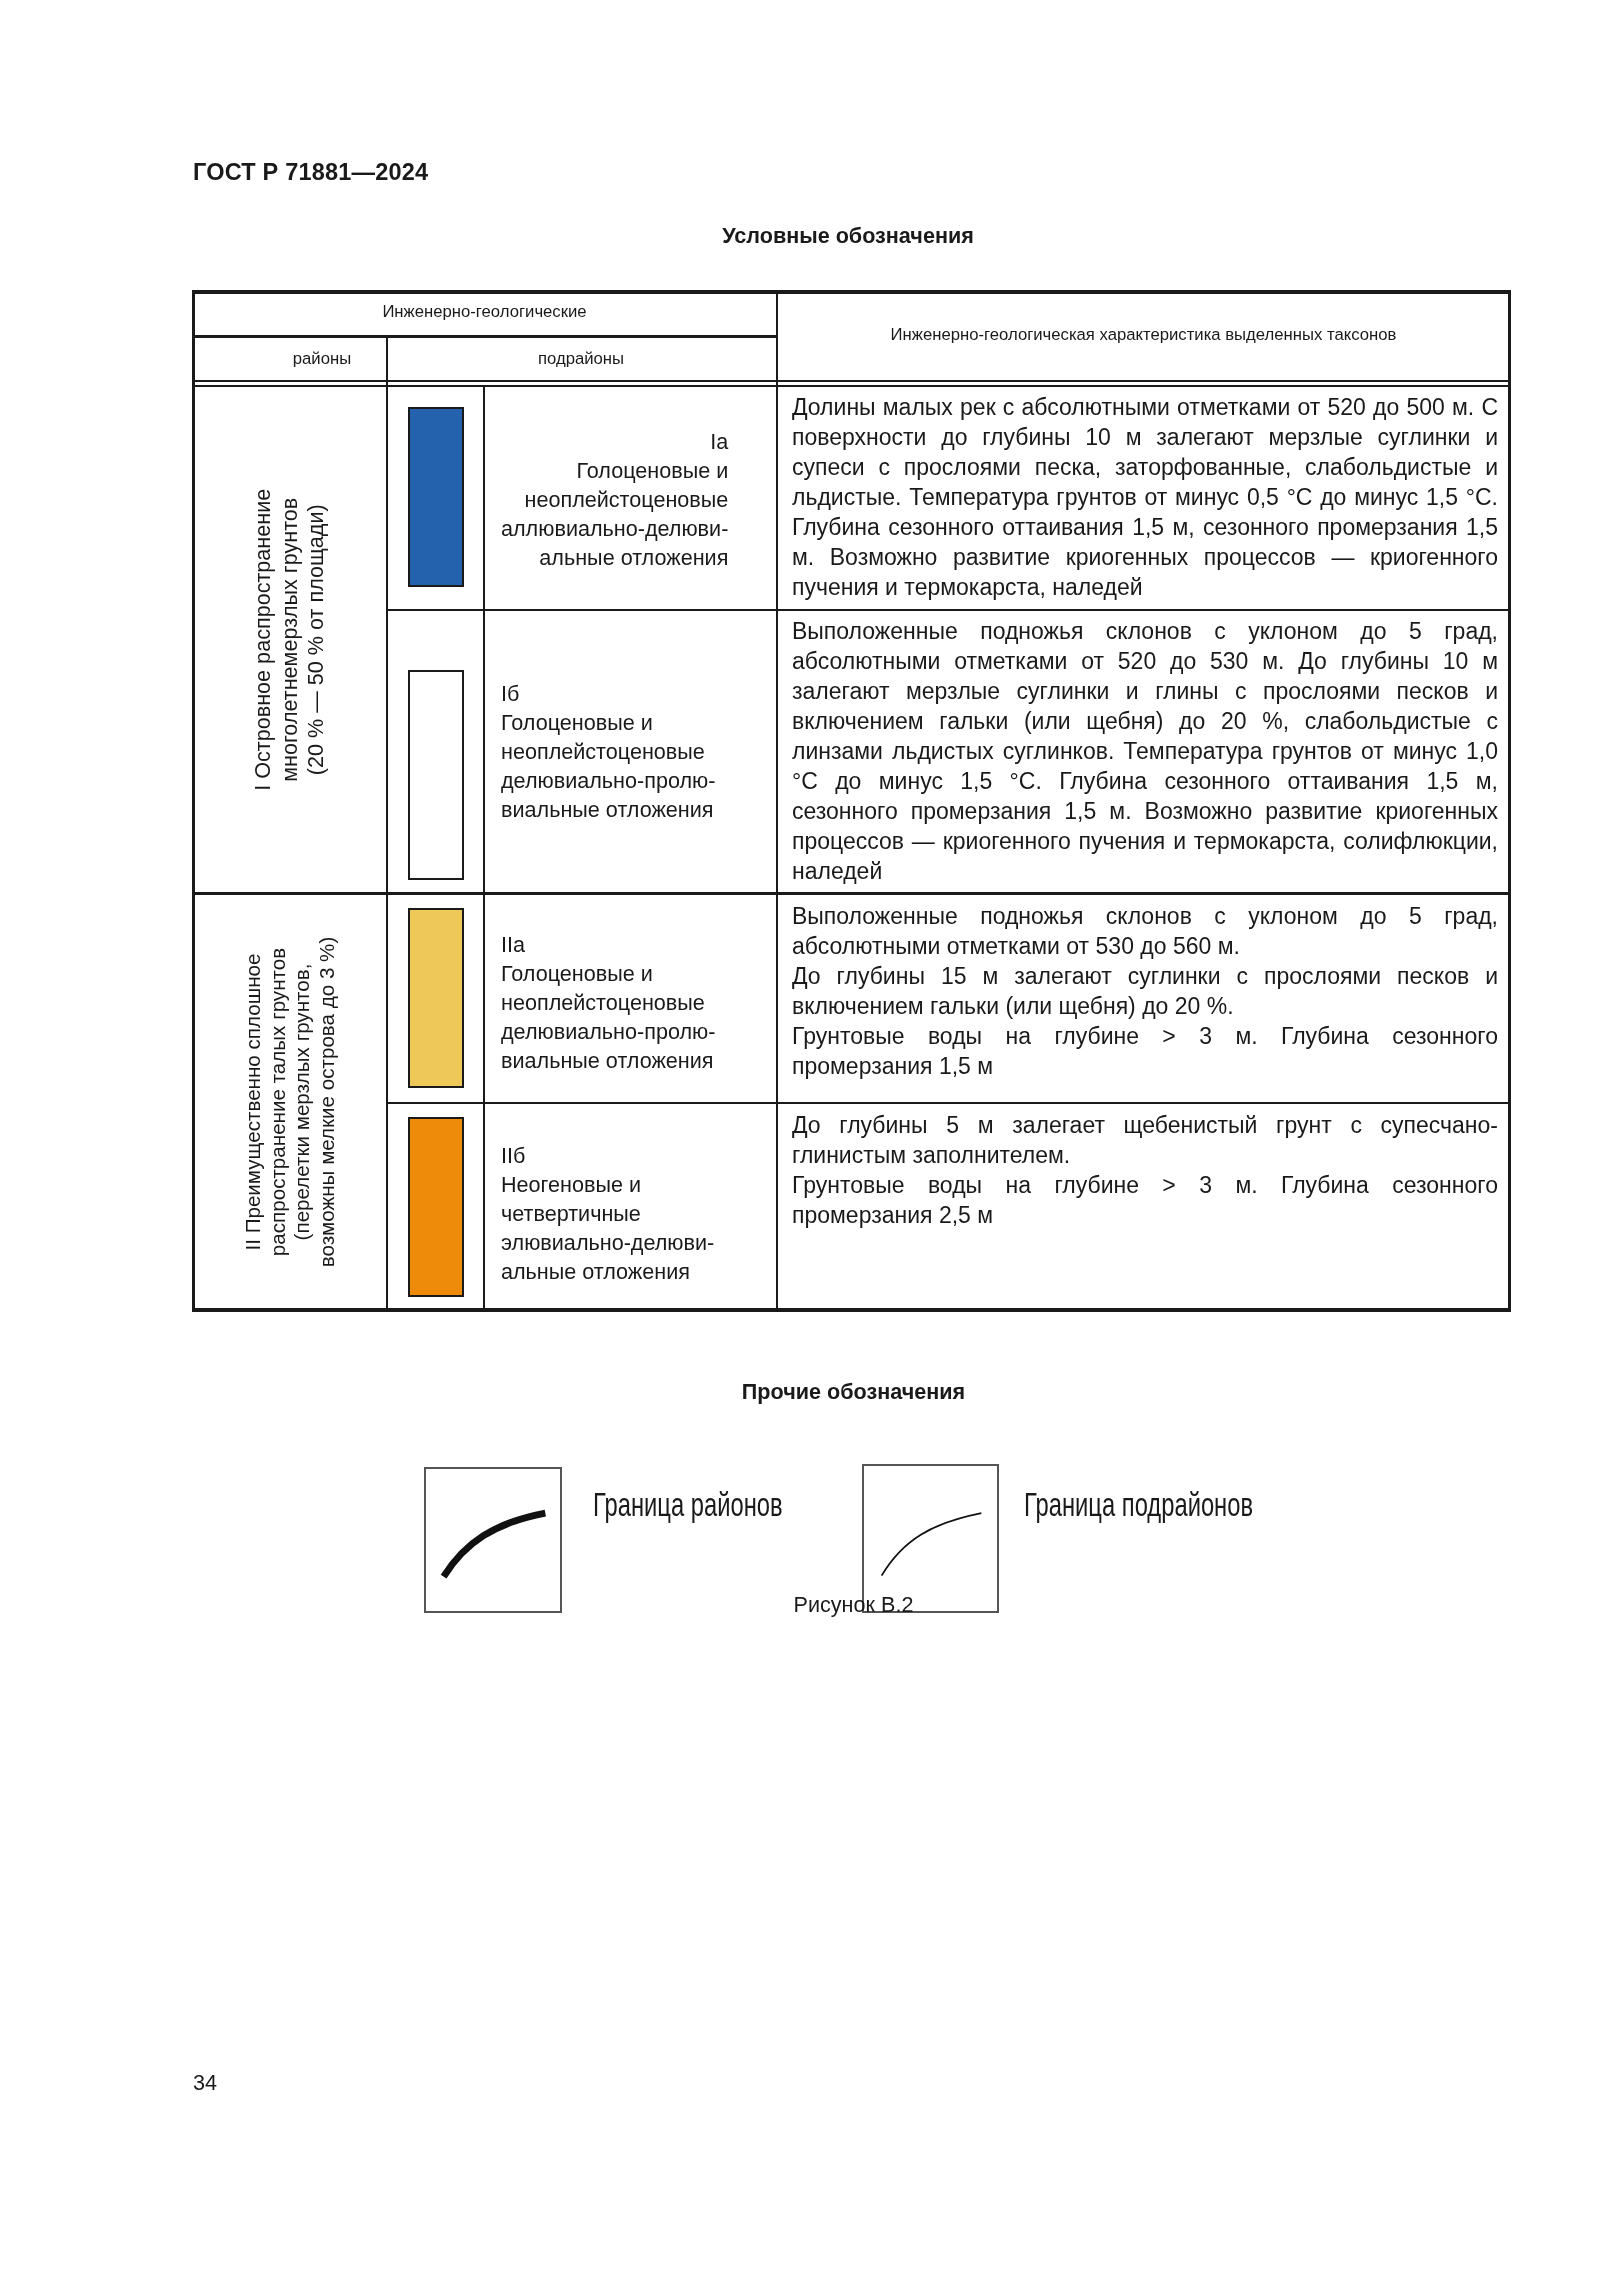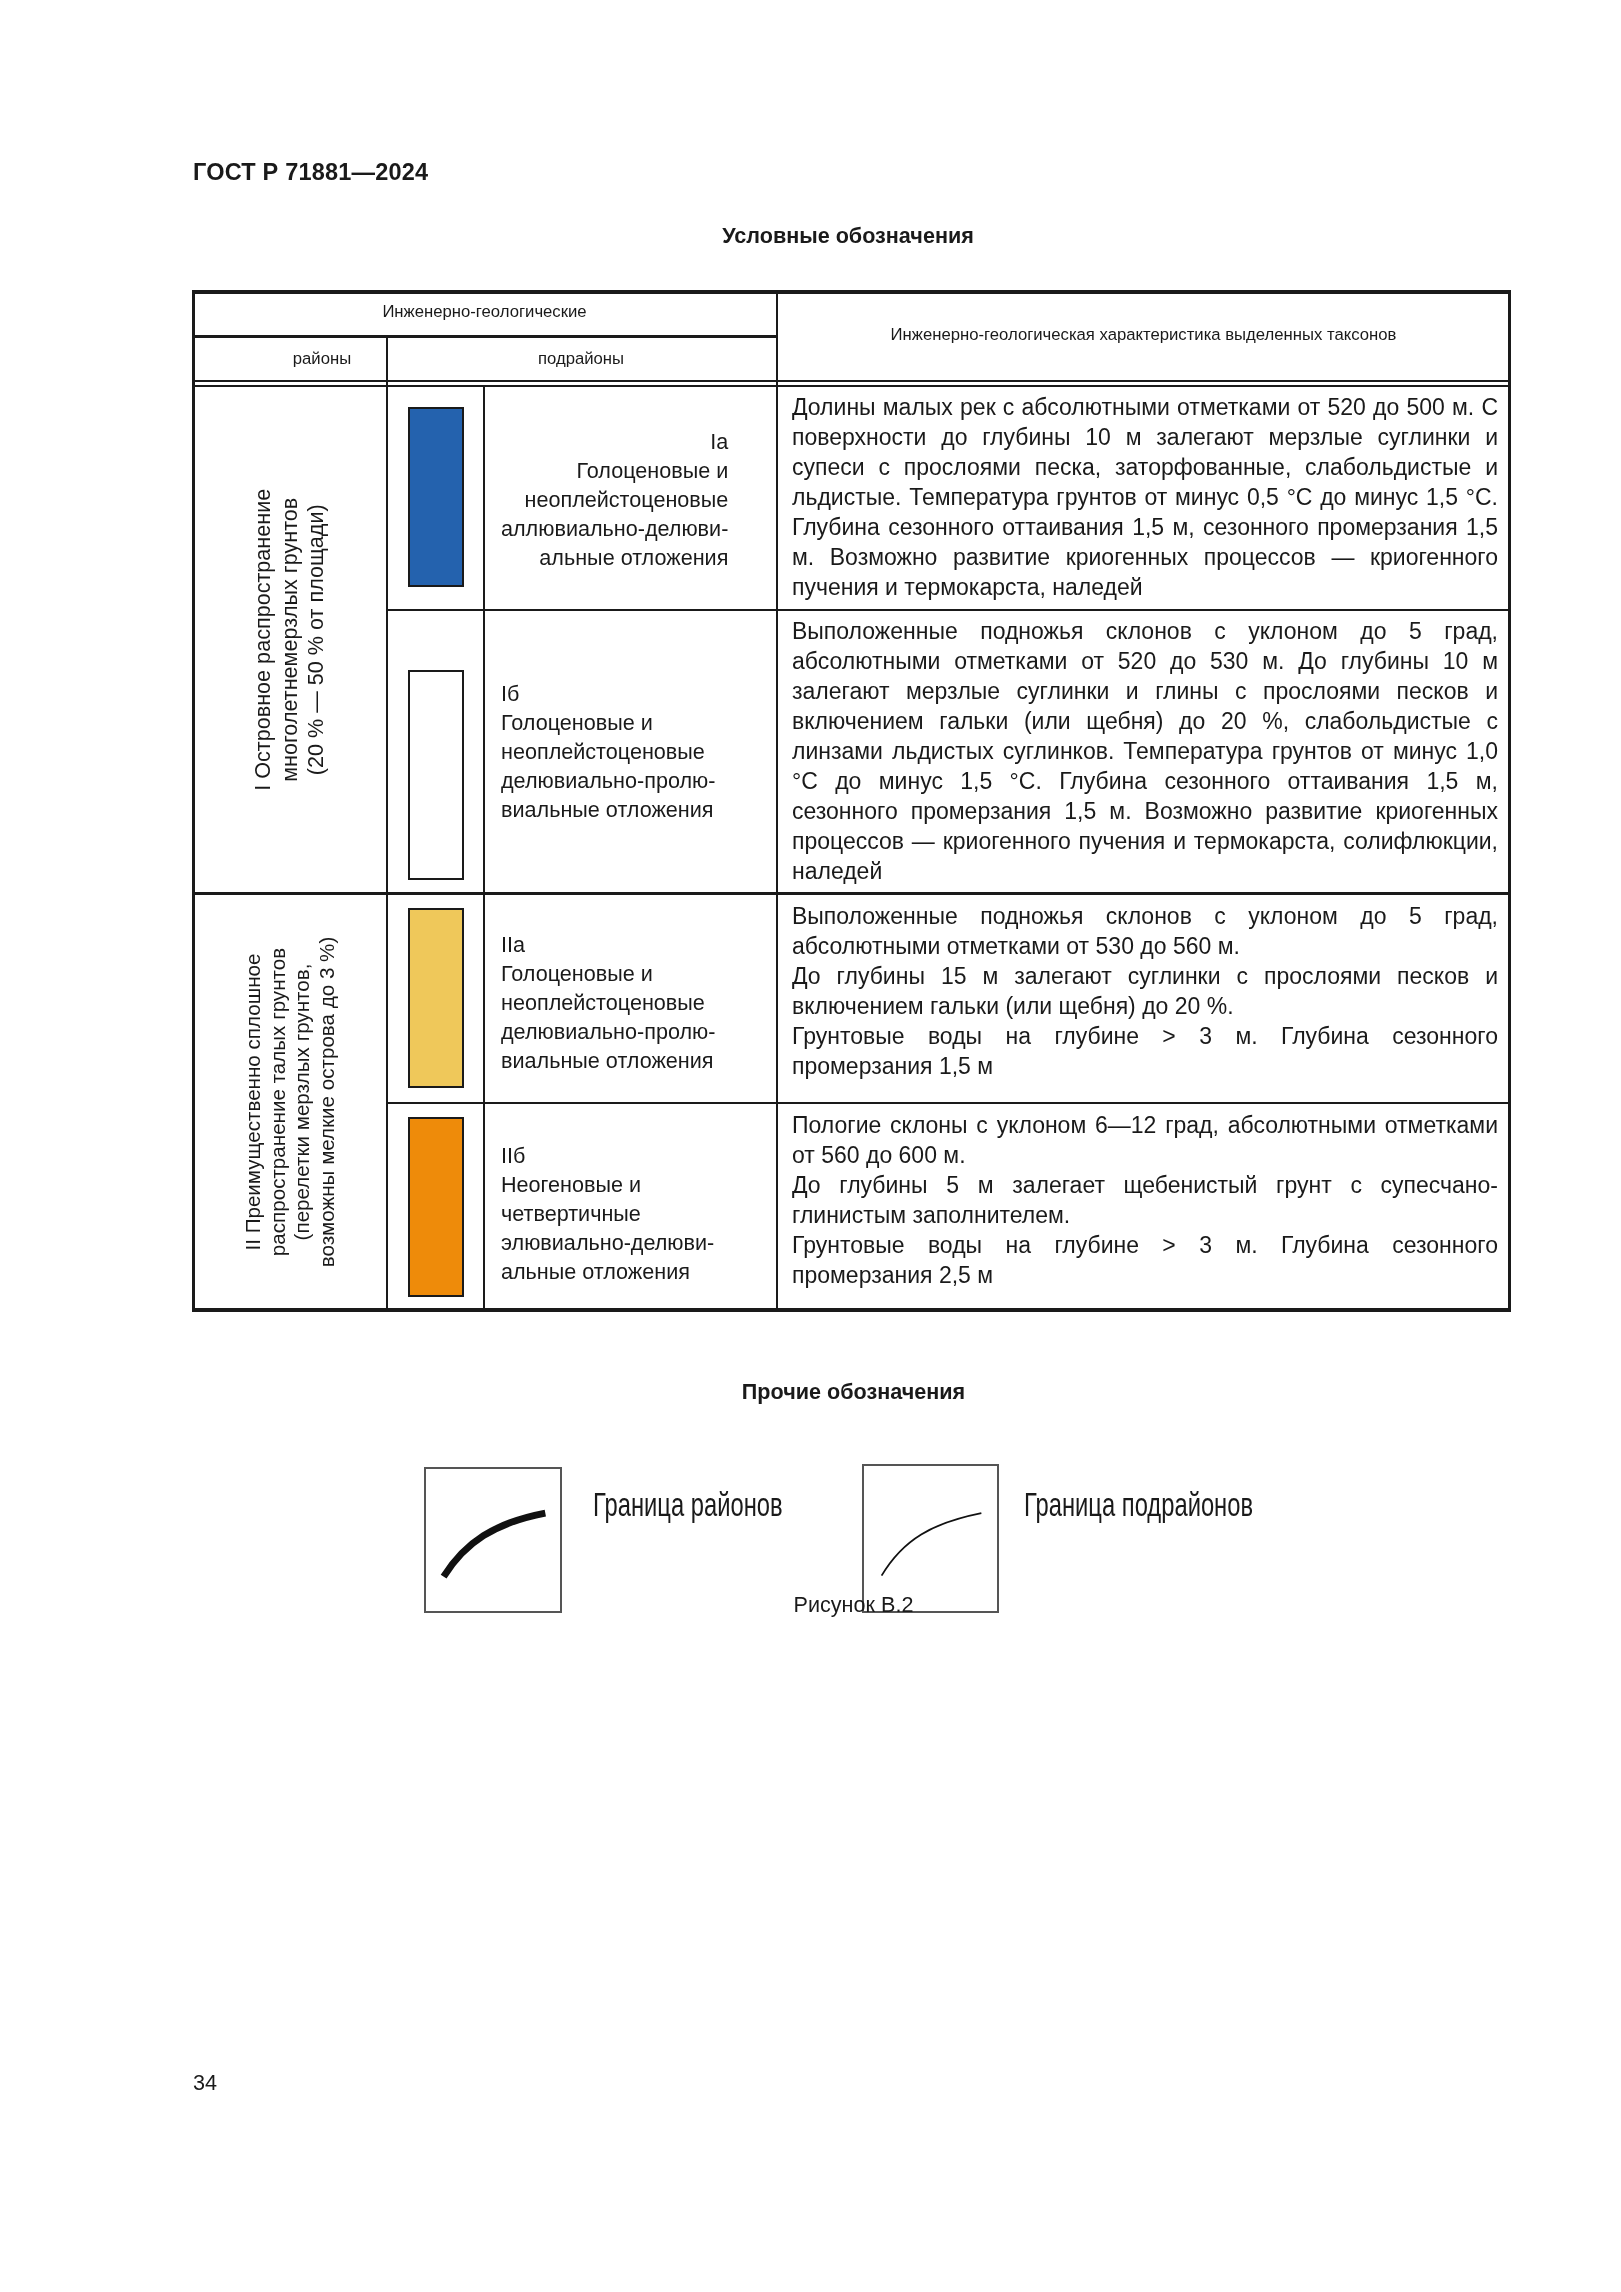--- a/index.html
+++ b/index.html
@@ -110,21 +110,20 @@
 
   <div class="swatch" style="left:216px; top:827px; width:56px; height:180px; background:#EE8B0A;"></div>
   <div class="sub-text" style="left:309px; top:851px;">
     <div>IIб</div>
     <div>Неогеновые и</div>
     <div>четвертичные</div>
     <div>элювиально-делюви-</div>
     <div>альные отложения</div>
   </div>
   <div class="desc" style="left:600px; top:820px; width:706px;">
-    <p>Пологие склоны с уклоном 6—12 град, абсолютными отметками от 560 до 600 м.</p>
     <p>До глубины 5 м залегает щебенистый грунт с супесчано-глинистым заполнителем.</p>
     <p>Грунтовые воды на глубине &gt; 3 м. Глубина сезонного промерзания 2,5 м</p>
   </div>
 </div>
 
 <div class="abs section-title" style="top:1379px; width:1707px;">Прочие обозначения</div>
 
 <div class="legend-box" style="left:424px; top:1467px; width:138px; height:146px;">
   <svg width="134" height="142" viewBox="0 0 137 145">
     <path d="M18 110 C 40 75, 70 55, 122 45" stroke="#111" stroke-width="7" fill="none" stroke-linecap="butt"></path>

